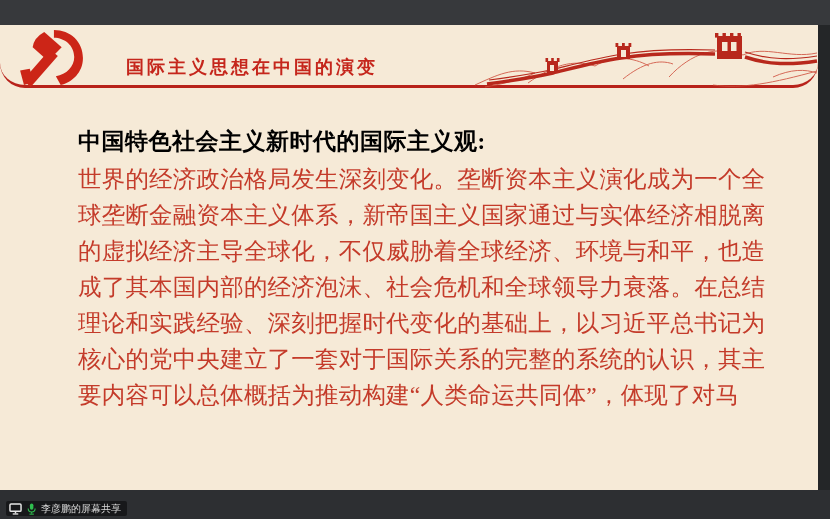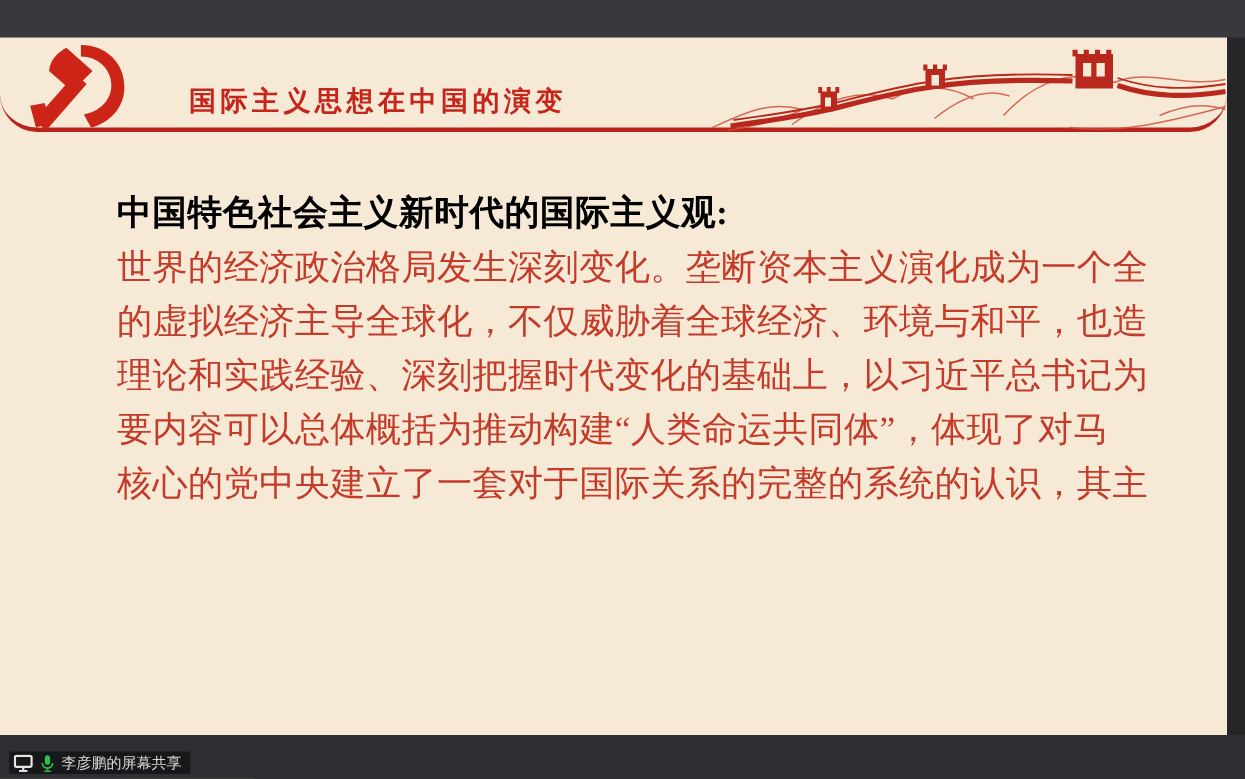--- a/index.html
+++ b/index.html
@@ -113,24 +113,26 @@
           <rect x="249" y="9" width="5.5" height="9"></rect>
             <rect x="258" y="9" width="5.5" height="9"></rect>
         </g>
       </svg>
 
     </div>
 
     <div class="slide-body">
       <div class="slide-heading">中国特色社会主义新时代的国际主义观:</div>
       <div class="body-line">世界的经济政治格局发生深刻变化。垄断资本主义演化成为一个全</div>
+      <div class="body-line">球垄断金融资本主义体系，新帝国主义国家通过与实体经济相脱离</div>
       <div class="body-line">的虚拟经济主导全球化，不仅威胁着全球经济、环境与和平，也造</div>
+      <div class="body-line">成了其本国内部的经济泡沫、社会危机和全球领导力衰落。在总结</div>
       <div class="body-line">理论和实践经验、深刻把握时代变化的基础上，以习近平总书记为</div>
+      <div class="body-line">核心的党中央建立了一套对于国际关系的完整的系统的认识，其主</div>
       <div class="body-line">要内容可以总体概括为推动构建“人类命运共同体”，体现了对马</div>
-      <div class="body-line">核心的党中央建立了一套对于国际关系的完整的系统的认识，其主</div>
     </div>
 
   </div>
 
   <div class="bottom-bar">
     <div class="share-chip">
       <svg class="chip-icon" width="13" height="12" viewBox="0 0 14 13" aria-hidden="true">
         <rect x="1" y="1" width="12" height="8" rx="1.2" fill="none" stroke="#e6e6e6" stroke-width="1.6"></rect>
         <rect x="6.2" y="9.2" width="1.6" height="2.2" fill="#e6e6e6"></rect>
         <rect x="4" y="11.2" width="6" height="1.4" fill="#e6e6e6"></rect>

